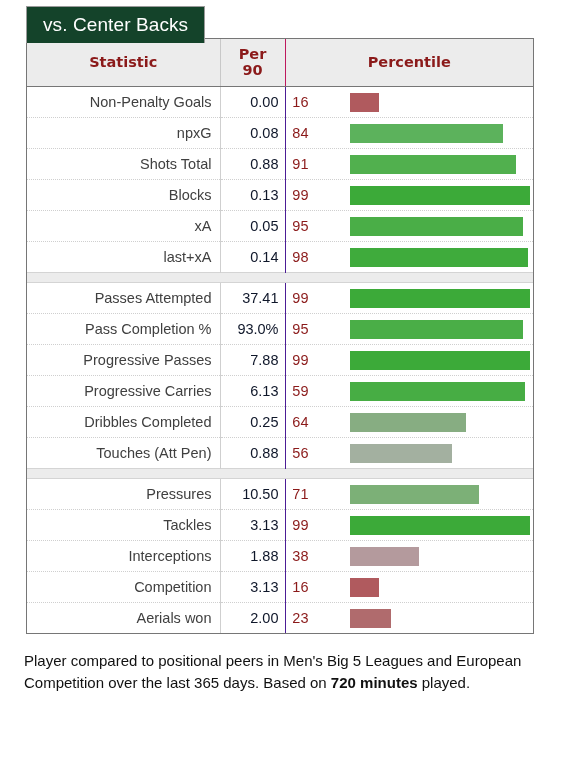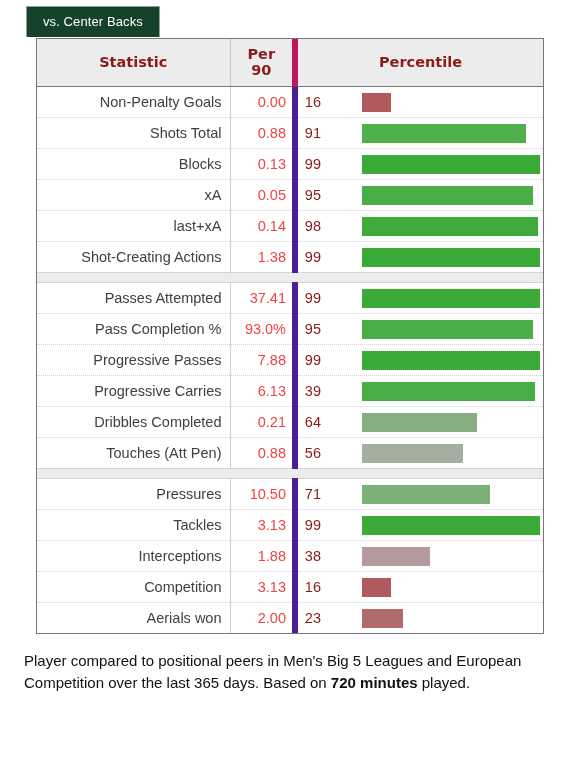--- a/index.html
+++ b/index.html
@@ -18,32 +18,32 @@
   
   .tab-strip {
     padding: 6px 0 0 26px;
     height: 38px;
     box-sizing: border-box;
   }
   .tab {
     display: inline-block;
     background: #14432a;
     color: #ffffff;
-    font-size: 13px;
+    font-size: 19px;
     font-weight: 400;
     padding: 8px 16px 9px 16px;
     border: 1px solid #9a9a9a;
     border-bottom: none;
     line-height: 1;
     letter-spacing: .1px;
   }
 
   
   .table-wrap {
-    margin: 0 0 0 36px;
+    margin: 0 0 0 26px;
     width: 508px;
     border: 1px solid #767676;
     border-top: 1px solid #767676;
     box-sizing: border-box;
     background: #ffffff;
   }
   table.scout {
     border-collapse: collapse;
     width: 100%;
     table-layout: fixed;
@@ -56,44 +56,44 @@
     background: #ececec;
     color: #8b1a1a;
     font-size: 14.5px;
     font-weight: bold;
     padding: 7px 8px 8px 8px;
     border-bottom: 1px solid #767676;
     text-align: center;
     font-family: "DejaVu Sans", sans-serif;
   }
   thead th.h-stat  { border-right: 1px solid #c8c8c8; }
-  thead th.h-per90 { border-right: 6px solid #be185d; }
+  thead th.h-per90 { border-right: 1px solid #be185d; }
 
   tbody td {
     font-size: 14.5px;
     padding: 0;
     height: 30px;
     vertical-align: middle;
     border-bottom: 1px dotted #cfcfcf;
   }
   tbody tr.last-in-group td { border-bottom: none; }
 
   td.stat {
     text-align: right;
     padding: 0 8px 0 6px;
     border-right: 1px solid #cfcfcf;
     white-space: nowrap;
     color: #404040;
   }
   td.per90 {
     text-align: right;
     padding: 0 6px 0 4px;
-    border-right: 6px solid #4c1d95;
+    border-right: 1px solid #4c1d95;
     white-space: nowrap;
-    color: #ef4444;
+    color: #0f172a;
   }
   td.pctcell {
     padding: 0;
   }
   .pct-inner {
     display: flex;
     align-items: center;
     height: 30px;
     gap: 36px;
   }
@@ -166,20 +166,32 @@
           <td class="pctcell">
             <div class="pct-inner">
               <span class="pct-num">16</span>
               <div class="bar-track">
                 <div class="bar" style="width: 15.9192%; background: rgb(176, 90, 94);"></div>
               </div>
             </div>
           </td>
         </tr>
         <tr>
+          <td class="stat">npxG</td>
+          <td class="per90">0.08</td>
+          <td class="pctcell">
+            <div class="pct-inner">
+              <span class="pct-num">84</span>
+              <div class="bar-track">
+                <div class="bar" style="width: 83.5758%; background: rgb(92, 178, 92);"></div>
+              </div>
+            </div>
+          </td>
+        </tr>
+        <tr>
           <td class="stat">Shots Total</td>
           <td class="per90">0.88</td>
           <td class="pctcell">
             <div class="pct-inner">
               <span class="pct-num">91</span>
               <div class="bar-track">
                 <div class="bar" style="width: 90.5404%; background: rgb(81, 176, 78);"></div>
               </div>
             </div>
           </td>
@@ -213,32 +225,20 @@
           <td class="per90">0.14</td>
           <td class="pctcell">
             <div class="pct-inner">
               <span class="pct-num">98</span>
               <div class="bar-track">
                 <div class="bar" style="width: 97.5051%; background: rgb(63, 171, 60);"></div>
               </div>
             </div>
           </td>
         </tr>
-        <tr class="last-in-group">
-          <td class="stat">Shot-Creating Actions</td>
-          <td class="per90">1.38</td>
-          <td class="pctcell">
-            <div class="pct-inner">
-              <span class="pct-num">99</span>
-              <div class="bar-track">
-                <div class="bar" style="width: 98.5%; background: rgb(60, 170, 57);"></div>
-              </div>
-            </div>
-          </td>
-        </tr>
         <tr class="spacer">
           <td colspan="3"></td>
         </tr>
         <tr>
           <td class="stat">Passes Attempted</td>
           <td class="per90">37.41</td>
           <td class="pctcell">
             <div class="pct-inner">
               <span class="pct-num">99</span>
               <div class="bar-track">
@@ -269,30 +269,30 @@
                 <div class="bar" style="width: 98.5%; background: rgb(60, 170, 57);"></div>
               </div>
             </div>
           </td>
         </tr>
         <tr>
           <td class="stat">Progressive Carries</td>
           <td class="per90">6.13</td>
           <td class="pctcell">
             <div class="pct-inner">
-              <span class="pct-num">39</span>
+              <span class="pct-num">59</span>
               <div class="bar-track">
                 <div class="bar" style="width: 95.5152%; background: rgb(71, 173, 68);"></div>
               </div>
             </div>
           </td>
         </tr>
         <tr>
           <td class="stat">Dribbles Completed</td>
-          <td class="per90">0.21</td>
+          <td class="per90">0.25</td>
           <td class="pctcell">
             <div class="pct-inner">
               <span class="pct-num">64</span>
               <div class="bar-track">
                 <div class="bar" style="width: 63.6768%; background: rgb(135, 173, 130);"></div>
               </div>
             </div>
           </td>
         </tr>
         <tr>

